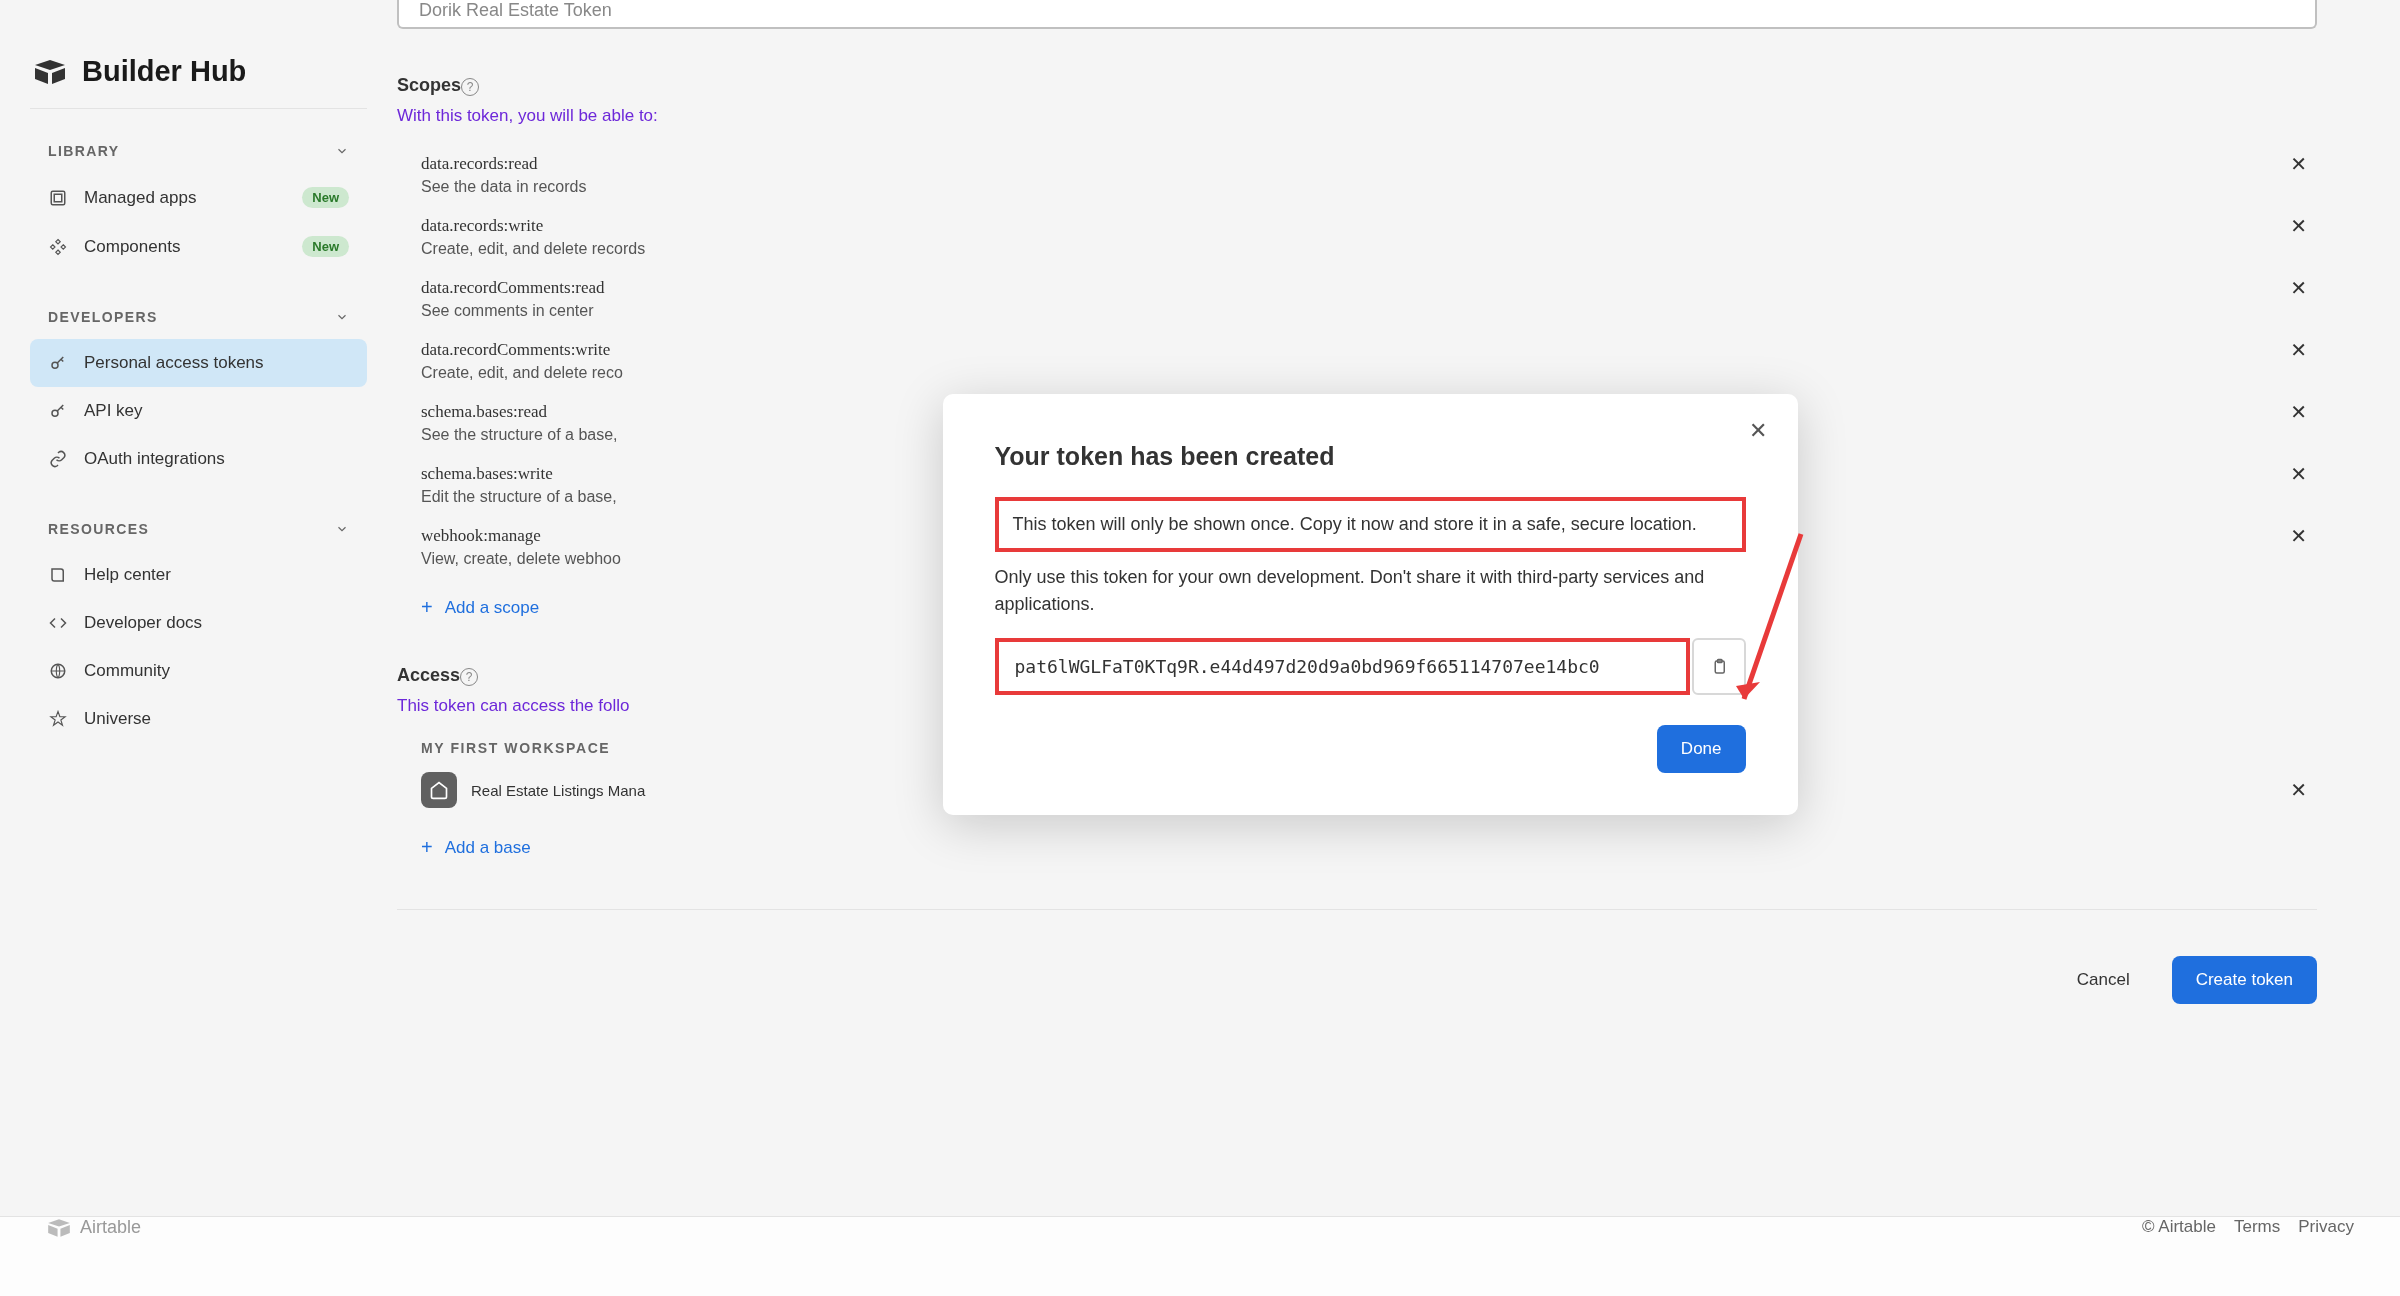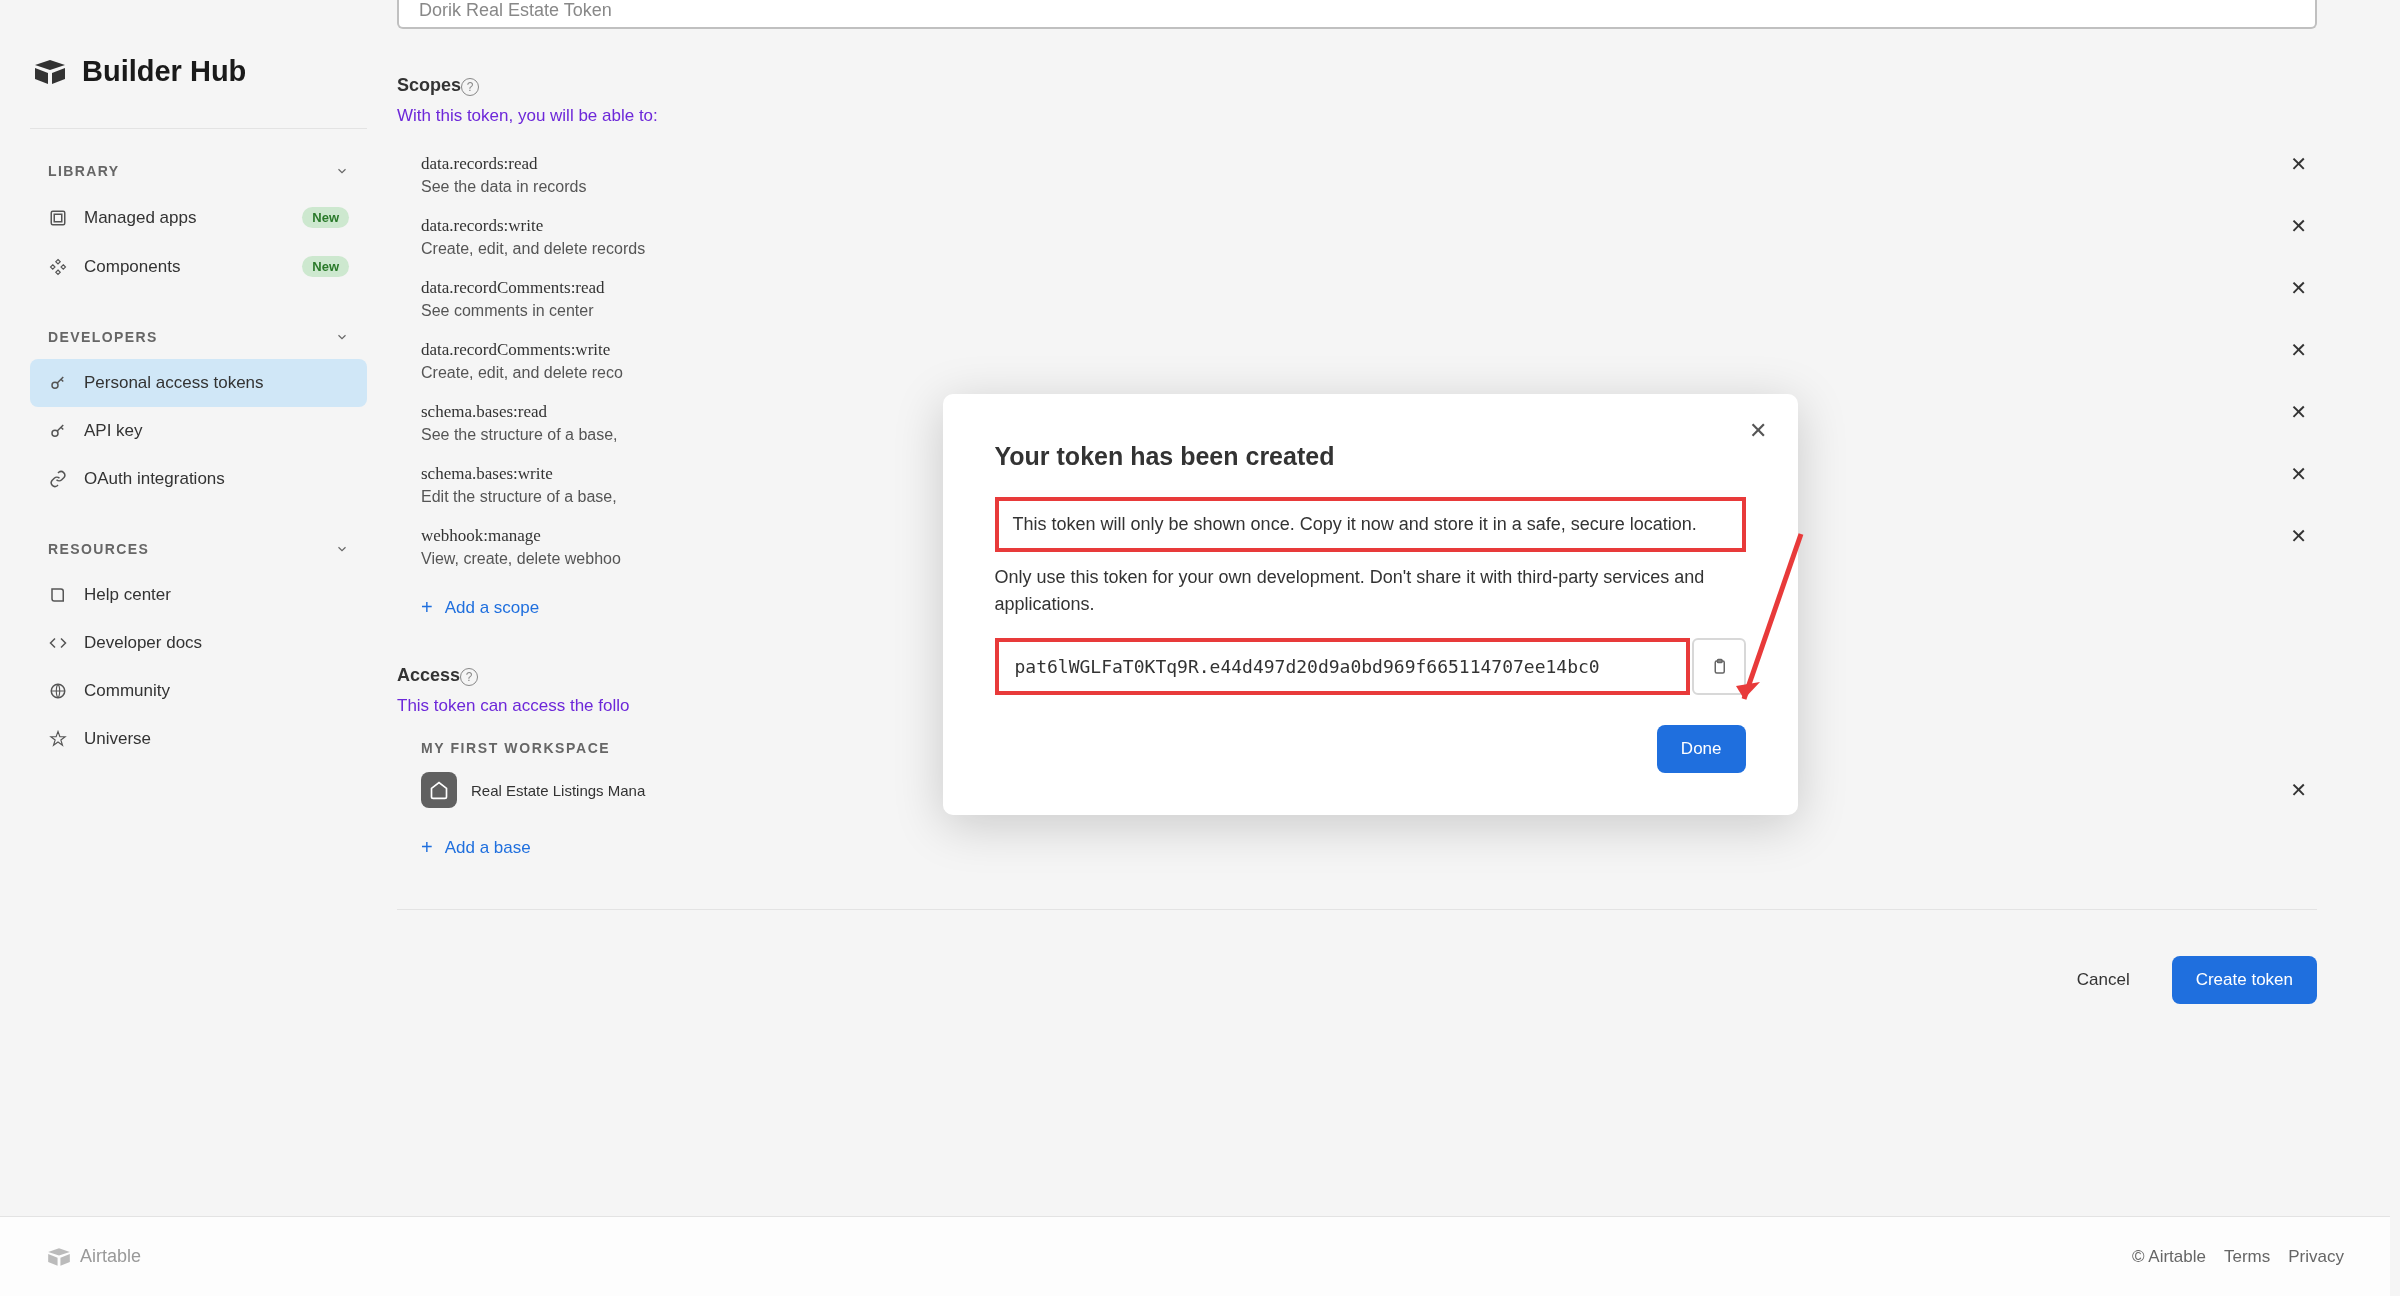--- a/index.html
+++ b/index.html
@@ -11,21 +11,21 @@
   width: 2400px;
   height: 1296px;
   transform-origin: top left;
 }
 .app { display: flex; height: 1186px; }
 .sidebar {
   width: 397px;
   padding: 55px 30px 30px 30px;
   background: #f5f5f5;
 }
-.brand { display: flex; align-items: center; gap: 14px; margin-bottom: 40px; padding-left: 2px; }
+.brand { display: flex; align-items: center; gap: 14px; margin-bottom: 20px; padding-left: 2px; }
 .brand-text { font-size: 29px; font-weight: 600; color: #1a1a1a; }
 .brand-icon { width: 36px; height: 26px; }
 .sidebar hr { border: none; border-top: 1px solid #e3e3e3; margin-bottom: 20px; }
 .section-header {
   display: flex; justify-content: space-between; align-items: center;
   padding: 14px 18px; cursor: pointer;
   font-size: 14px; font-weight: 600; letter-spacing: 1.4px; color: #666; text-transform: uppercase;
 }
 .nav-item {
   display: flex; align-items: center; gap: 16px;
@@ -61,23 +61,23 @@
 .workspace-label { font-size: 14px; font-weight: 600; letter-spacing: 1.6px; color: #666; text-transform: uppercase; padding-left: 24px; margin-top: 24px; }
 .base-item { display: flex; align-items: center; justify-content: space-between; padding: 16px 0 0 24px; }
 .base-left { display: flex; align-items: center; gap: 14px; }
 .base-icon { width: 36px; height: 36px; background: #606060; border-radius: 8px; display: flex; align-items: center; justify-content: center; }
 .main hr.divider { border: none; border-top: 1px solid #e3e3e3; margin-top: 50px; }
 .form-actions { display: flex; justify-content: flex-end; gap: 18px; margin-top: 46px; }
 .btn { padding: 14px 24px; border-radius: 8px; font-size: 17px; font-weight: 500; cursor: pointer; border: none; }
 .btn-secondary { background: transparent; color: #333; }
 .btn-primary { background: #1f6fde; color: #fff; }
 .footer {
-  position: fixed; bottom: 0; left: 0; right: 10px; height: 80px;
+  position: fixed; bottom: 0; left: 0; right: 0; height: 80px;
   border-top: 1px solid #e3e3e3; background: #fdfdfd;
-  display: flex; justify-content: space-between; align-items: center;
+  display: flex; justify-content: space-between; align-items: flex-start;
   padding: 0 46px;
 }
 .footer-left { display: flex; align-items: center; gap: 8px; color: #999; font-size: 18px; }
 .footer-right { display: flex; gap: 18px; color: #666; font-size: 17px; }
 .footer-right span { cursor: pointer; }
 
 .modal-backdrop {
   position: fixed; inset: 0; display: flex; align-items: flex-start; justify-content: center;
   pointer-events: none;
 }

